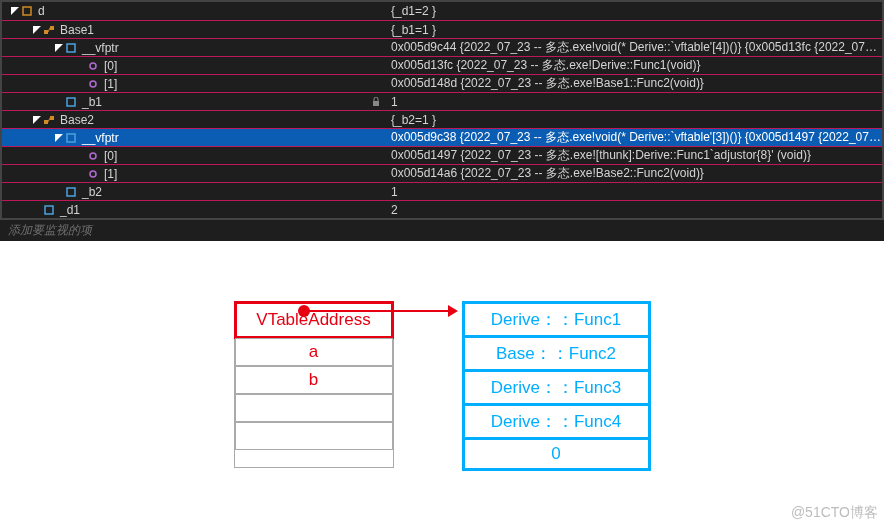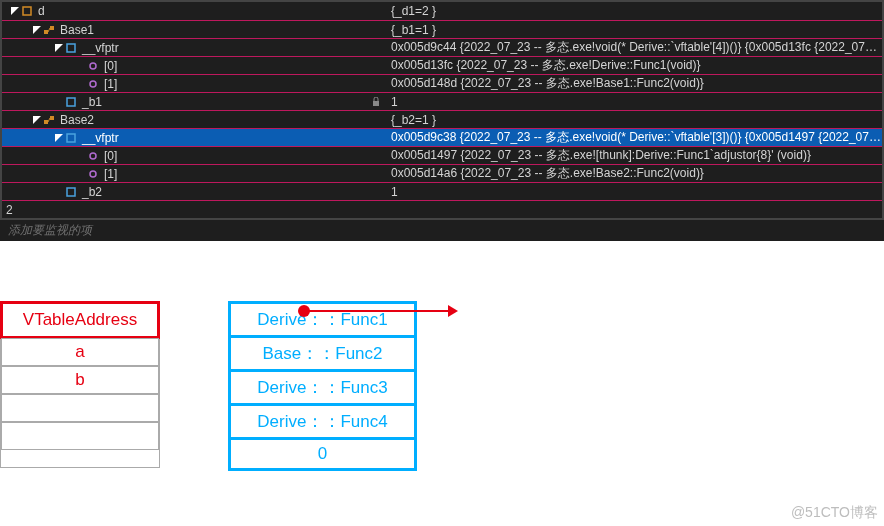--- a/index.html
+++ b/index.html
@@ -8,21 +8,21 @@
   .row { display: flex; align-items: center; height: 18px; border-top: 1px solid #be185d; white-space: nowrap; overflow: hidden; }
   .row:first-child { border-top: none; }
   .name-col { width: 385px; display: flex; align-items: center; overflow: hidden; }
   .val-col { flex: 1; overflow: hidden; text-overflow: ellipsis; padding-left: 4px; }
   .tw { width: 10px; display: inline-flex; justify-content: center; }
   .tw svg { width: 8px; height: 8px; }
   .icon { width: 14px; height: 14px; display: inline-flex; align-items: center; justify-content: center; margin-right: 4px; }
   .row.selected { background: #0b5db3; color: #fff; }
   .watermark { color: #6e6e6e; font-style: italic; padding: 2px 8px; background:#1e1e1e; }
   .pad { display:inline-block; }
-  .diagram { display:flex; gap:68px; margin-top:60px; position:relative; }
+  .diagram { display:flex; justify-content:center; gap:68px; margin-top:60px; position:relative; }
   .obj { width:160px; border:1px solid #aaa; }
   .obj .head { border:3px solid #e60012; color:#e60012; font-size:17px; text-align:center; padding:6px 0; margin:-1px; }
   .obj .cell { border:1px solid #aaa; color:#e60012; text-align:center; font-size:17px; height:28px; line-height:26px; }
   .vt { width:189px; }
   .vt .vcell { border:3px solid #00aeff; color:#00aeff; font-size:17px; text-align:center; padding:4px 0; margin-bottom:-3px; }
   .arrow { position:absolute; top:-2px; left:298px; width:160px; height:20px; }
   .arrow .dot { width:12px; height:12px; background:#e60012; border-radius:50%; position:absolute; left:0; top:6px; }
   .arrow .line { position:absolute; left:10px; top:11px; height:2px; width:145px; background:#e60012; }
   .arrow .head { position:absolute; right:0; top:6px; width:0; height:0; border-left:10px solid #e60012; border-top:6px solid transparent; border-bottom:6px solid transparent; }
   .credit { position:absolute; right:6px; bottom:4px; color:#bdbdbd; font-size:14px; }
@@ -200,20 +200,30 @@
           <span class="icon">
             <svg width="10" height="10">
               <rect x="1" y="1" width="8" height="8" fill="none" stroke="#4aa3df" stroke-width="1.5"></rect>
             </svg>
           </span>
           <span>_b2</span>
         </div>
         <div class="val-col">1</div>
       </div>
       <div class="row">
+        <div class="name-col">
+          <span class="pad" style="width:30px"></span>
+          <span class="tw"></span>
+          <span class="icon">
+            <svg width="10" height="10">
+              <rect x="1" y="1" width="8" height="8" fill="none" stroke="#4aa3df" stroke-width="1.5"></rect>
+            </svg>
+          </span>
+          <span>_d1</span>
+        </div>
         <div class="val-col">2</div>
       </div>
     </div>
 <div class="watermark">添加要监视的项</div>
 
 <div class="diagram">
   <div class="obj">
     <div class="head">VTableAddress</div>
     <div class="cell">a</div>
     <div class="cell">b</div>

